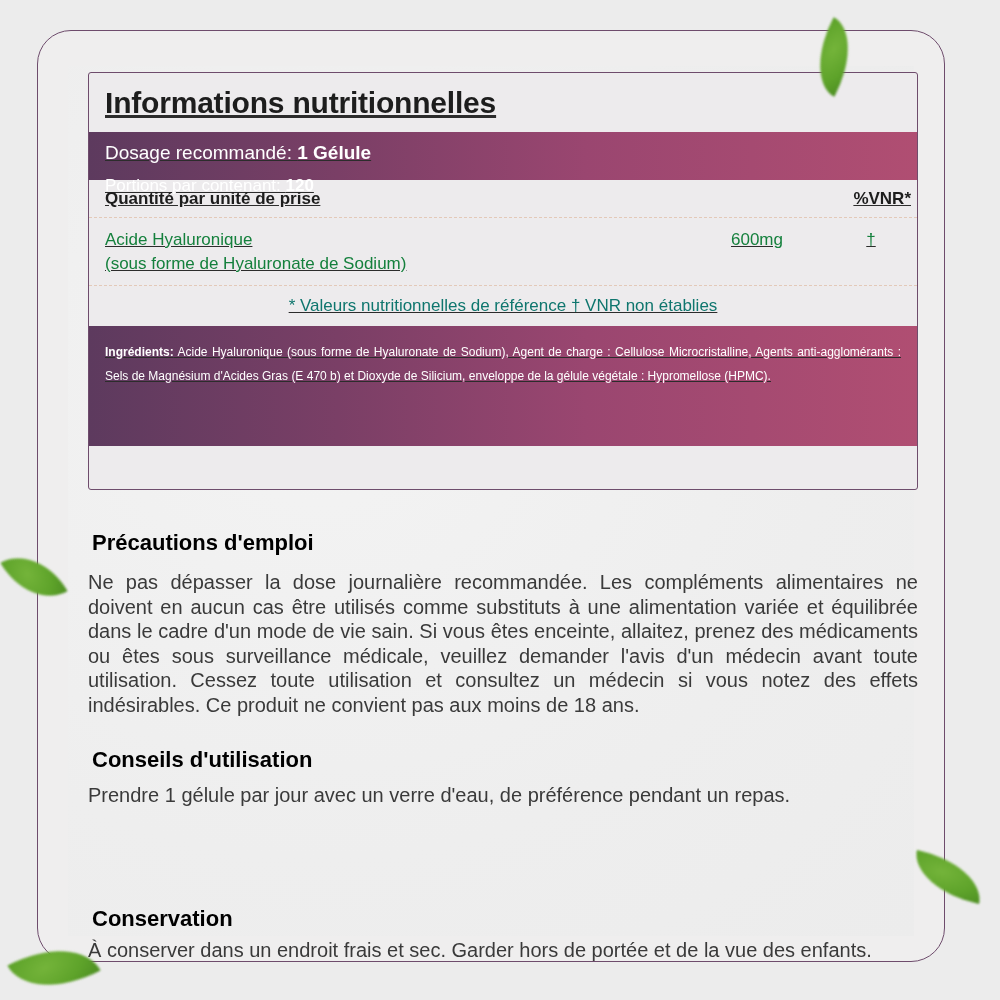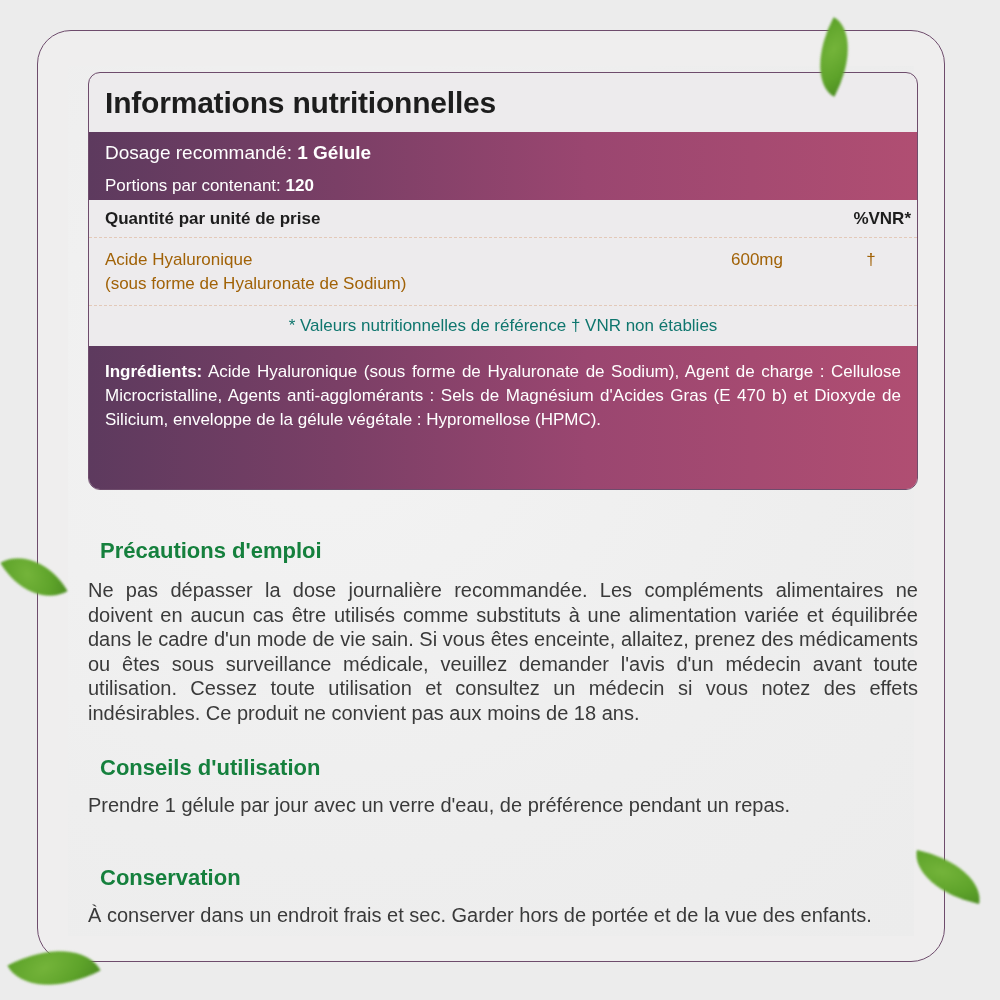--- a/index.html
+++ b/index.html
@@ -14,54 +14,54 @@
     border: 1.5px solid #6e4c6c; border-radius: 34px;
     background: #efeeee;
     box-sizing: border-box;
   }
   .paper {
     position: absolute; left: 30px; top: 35px; right: 30px; bottom: 25px;
     background: radial-gradient(ellipse at 30% 40%, #f3f3f3 0%, #eeeeee 60%, #ececec 100%);
   }
   .card {
     position: absolute; left: 88px; top: 72px; width: 830px; height: 418px;
-    border: 1.5px solid #6e4c6c; border-radius: 12px; overflow: hidden;
-    background: #edebed; box-sizing: border-box;
+    border: 1.5px solid #6e4c6c; border-radius: 3px; overflow: hidden;
+    background: #edebed; box-sizing: border-box; text-decoration: underline;
   }
   .card-title {
     height: 59px; padding-left: 16px; display: flex; align-items: center;
     font-size: 30px; font-weight: bold; color: #1d1d1d; letter-spacing: -0.2px;
   }
   .grad { background: linear-gradient(90deg, #5d3a5e 0%, #7a3f66 30%, #9a4670 60%, #b04e72 100%); color: #fff; }
-  .dosage { height: 68px; padding: 8px 16px 16px; box-sizing: border-box; font-size: 19px; line-height: 25px; }
+  .dosage { height: 48px; padding: 8px 16px 16px; box-sizing: border-box; font-size: 19px; line-height: 25px; }
   .dosage .l2 { font-size: 17px; margin-top: 8px; }
   .dosage b { font-weight: bold; }
   .qty-head {
     height: 37px; display: flex; align-items: center; padding: 0 16px;
     font-weight: bold; font-size: 17px; color: #1d1d1d;
     border-bottom: 1.5px dashed #e3c9b9;
   }
   .qty-head .c1 { flex: 1; }
   .qty-head .c3 { width: 80px; text-align: right; margin-right: -10px; }
   .row {
     height: 68px; display: flex; padding: 10px 16px 0; box-sizing: border-box;
-    font-size: 17px; line-height: 24px; color: #a16207;
+    font-size: 17px; line-height: 24px; color: #15803d;
     border-bottom: 1.5px dashed #e3c9b9;
   }
   .row .c1 { flex: 1; }
   .row .c2 { width: 100px; }
   .row .c3 { width: 80px; text-align: center; margin-right: -10px; }
   .footnote { height: 40px; display: flex; align-items: center; justify-content: center; font-size: 17px; color: #0f766e; }
   .ingredients {
-    height: 160px; padding: 14px 16px 0; box-sizing: border-box;
-    font-size: 17px; line-height: 24px; text-align: justify;
+    height: 120px; padding: 14px 16px 0; box-sizing: border-box;
+    font-size: 12px; line-height: 24px; text-align: justify;
   }
   .ingredients b { font-weight: bold; }
   .section { position: absolute; left: 88px; width: 830px; }
-  .section h2 { margin: 12px; font-size: 22px; font-weight: bold; color: #15803d; }
+  .section h2 { margin: 4px; font-size: 22px; font-weight: bold; color: #000000; }
   .section p { margin: 0; font-size: 20px; line-height: 24.5px; color: #3a3a3a; text-align: justify; }
   .leaf { position: absolute; border-radius: 0 100% 0 100%; background: radial-gradient(ellipse at 40% 40%, #74b43a 0%, #5ea32a 60%, #4d8f22 100%); filter: blur(1.2px); }
 </style>
 </head>
 <body>
 
 <div class="frame">
   <div class="paper"></div>
 </div>
 
@@ -92,21 +92,21 @@
 <div class="section" style="top:526px">
   <h2>Précautions d'emploi</h2>
   <p style="margin-top:14px">Ne pas dépasser la dose journalière recommandée. Les compléments alimentaires ne doivent en aucun cas être utilisés comme substituts à une alimentation variée et équilibrée dans le cadre d'un mode de vie sain. Si vous êtes enceinte, allaitez, prenez des médicaments ou êtes sous surveillance médicale, veuillez demander l'avis d'un médecin avant toute utilisation. Cessez toute utilisation et consultez un médecin si vous notez des effets indésirables. Ce produit ne convient pas aux moins de 18 ans.</p>
 </div>
 
 <div class="section" style="top:743px">
   <h2>Conseils d'utilisation</h2>
   <p style="margin-top:10px">Prendre 1 gélule par jour avec un verre d'eau, de préférence pendant un repas.</p>
 </div>
 
-<div class="section" style="top:853px">
+<div class="section" style="top:902px">
   <h2>Conservation</h2>
   <p style="margin-top:6px">À conserver dans un endroit frais et sec. Garder hors de portée et de la vue des enfants.</p>
 </div>
 
 <div class="leaf" style="left:815px;top:22px;width:38px;height:70px;transform:rotate(28deg);"></div>
 <div class="leaf" style="left:12px;top:548px;width:44px;height:58px;transform:rotate(-30deg);"></div>
 <div class="leaf" style="left:912px;top:857px;width:72px;height:40px;transform:rotate(12deg);"></div>
 <div class="leaf" style="left:14px;top:944px;width:80px;height:48px;transform:rotate(-28deg);"></div>
 
 </body></html>

